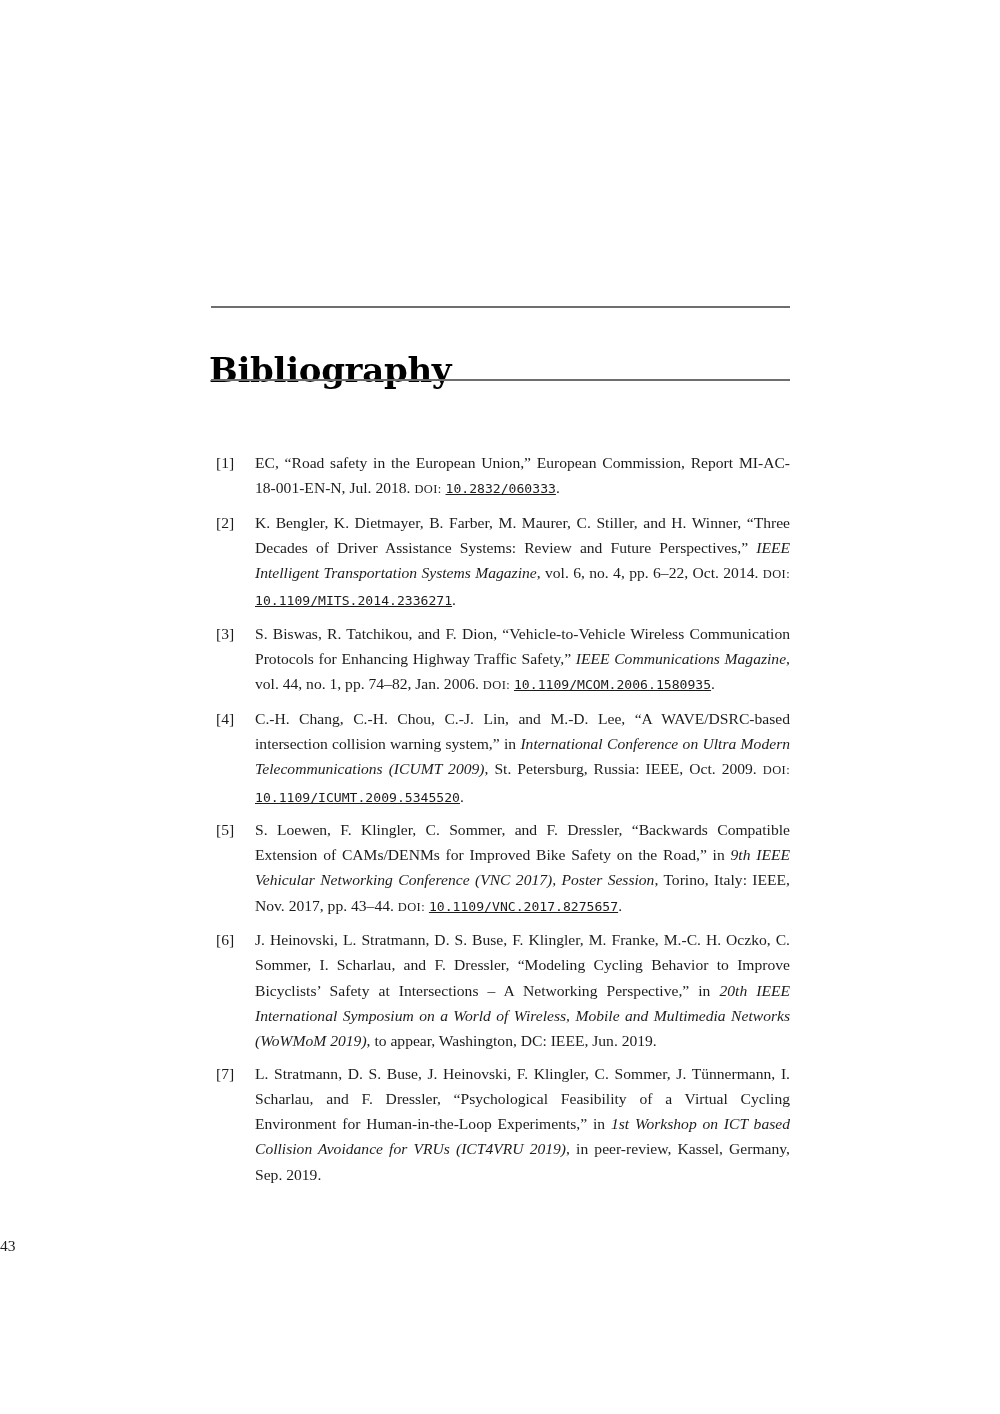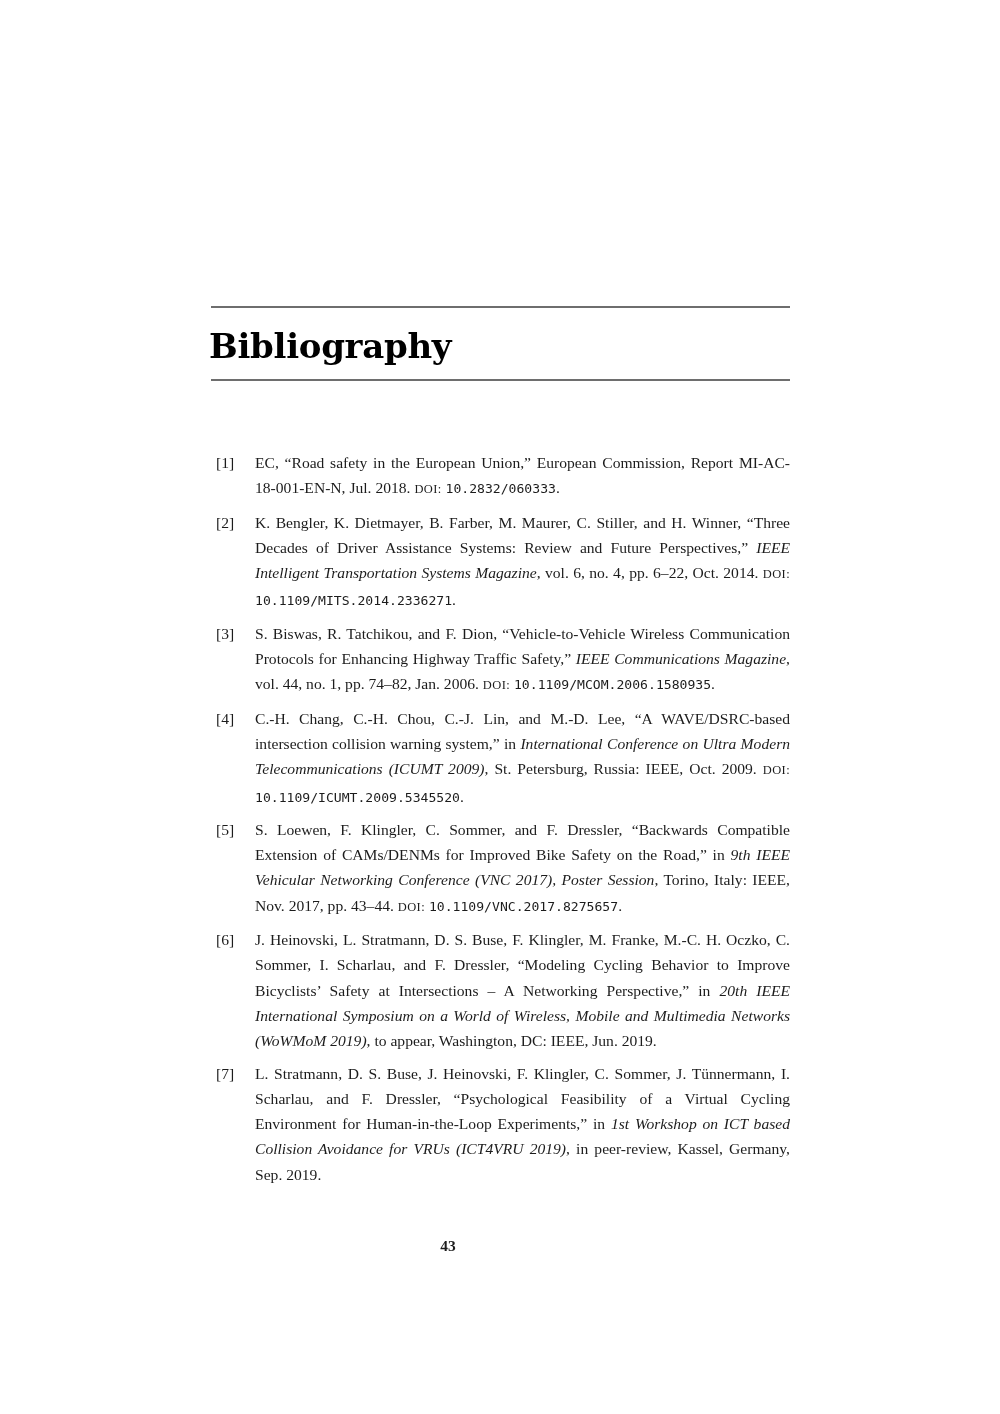--- a/index.html
+++ b/index.html
@@ -16,21 +16,21 @@
   .rule {
     position: absolute;
     left: 211px; width: 579px; height: 1.5px;
     background: #6e6e6e;
   }
   .rule-top { top: 306px; }
   .rule-bottom { top: 379px; }
 
   .chapter-title {
     position: absolute;
-    left: 209px; top: 306px;
+    left: 209px; top: 330px;
     font-family: "DejaVu Serif", serif;
     font-weight: 700;
     font-size: 34px;
     line-height: 1;
     color: #000000;
     letter-spacing: -0.3px;
     white-space: nowrap;
   }
 
   .reference-list {
@@ -56,30 +56,30 @@
   .seg-i { font-style: italic; }
   .seg-sc {
     text-transform: uppercase;
     font-size: 80%;
     letter-spacing: 0.4px;
   }
   .seg-m {
     font-family: "DejaVu Sans Mono", monospace;
     font-size: 84%;
     overflow-wrap: anywhere;
+    text-decoration: underline;
   }
 
   .page-number {
     position: absolute;
     left: 0; top: 1237px;
     width: 896px;
-    text-align: center;
+    text-align: left;
     font-size: 15.5px;
     color: #1c1c1c;
-    font-weight: bold;
   }
 </style>
 </head>
 <body>
 
 <div class="page">
 
   <div class="rule rule-top"></div>
 
   <h1 class="chapter-title">Bibliography</h1>

